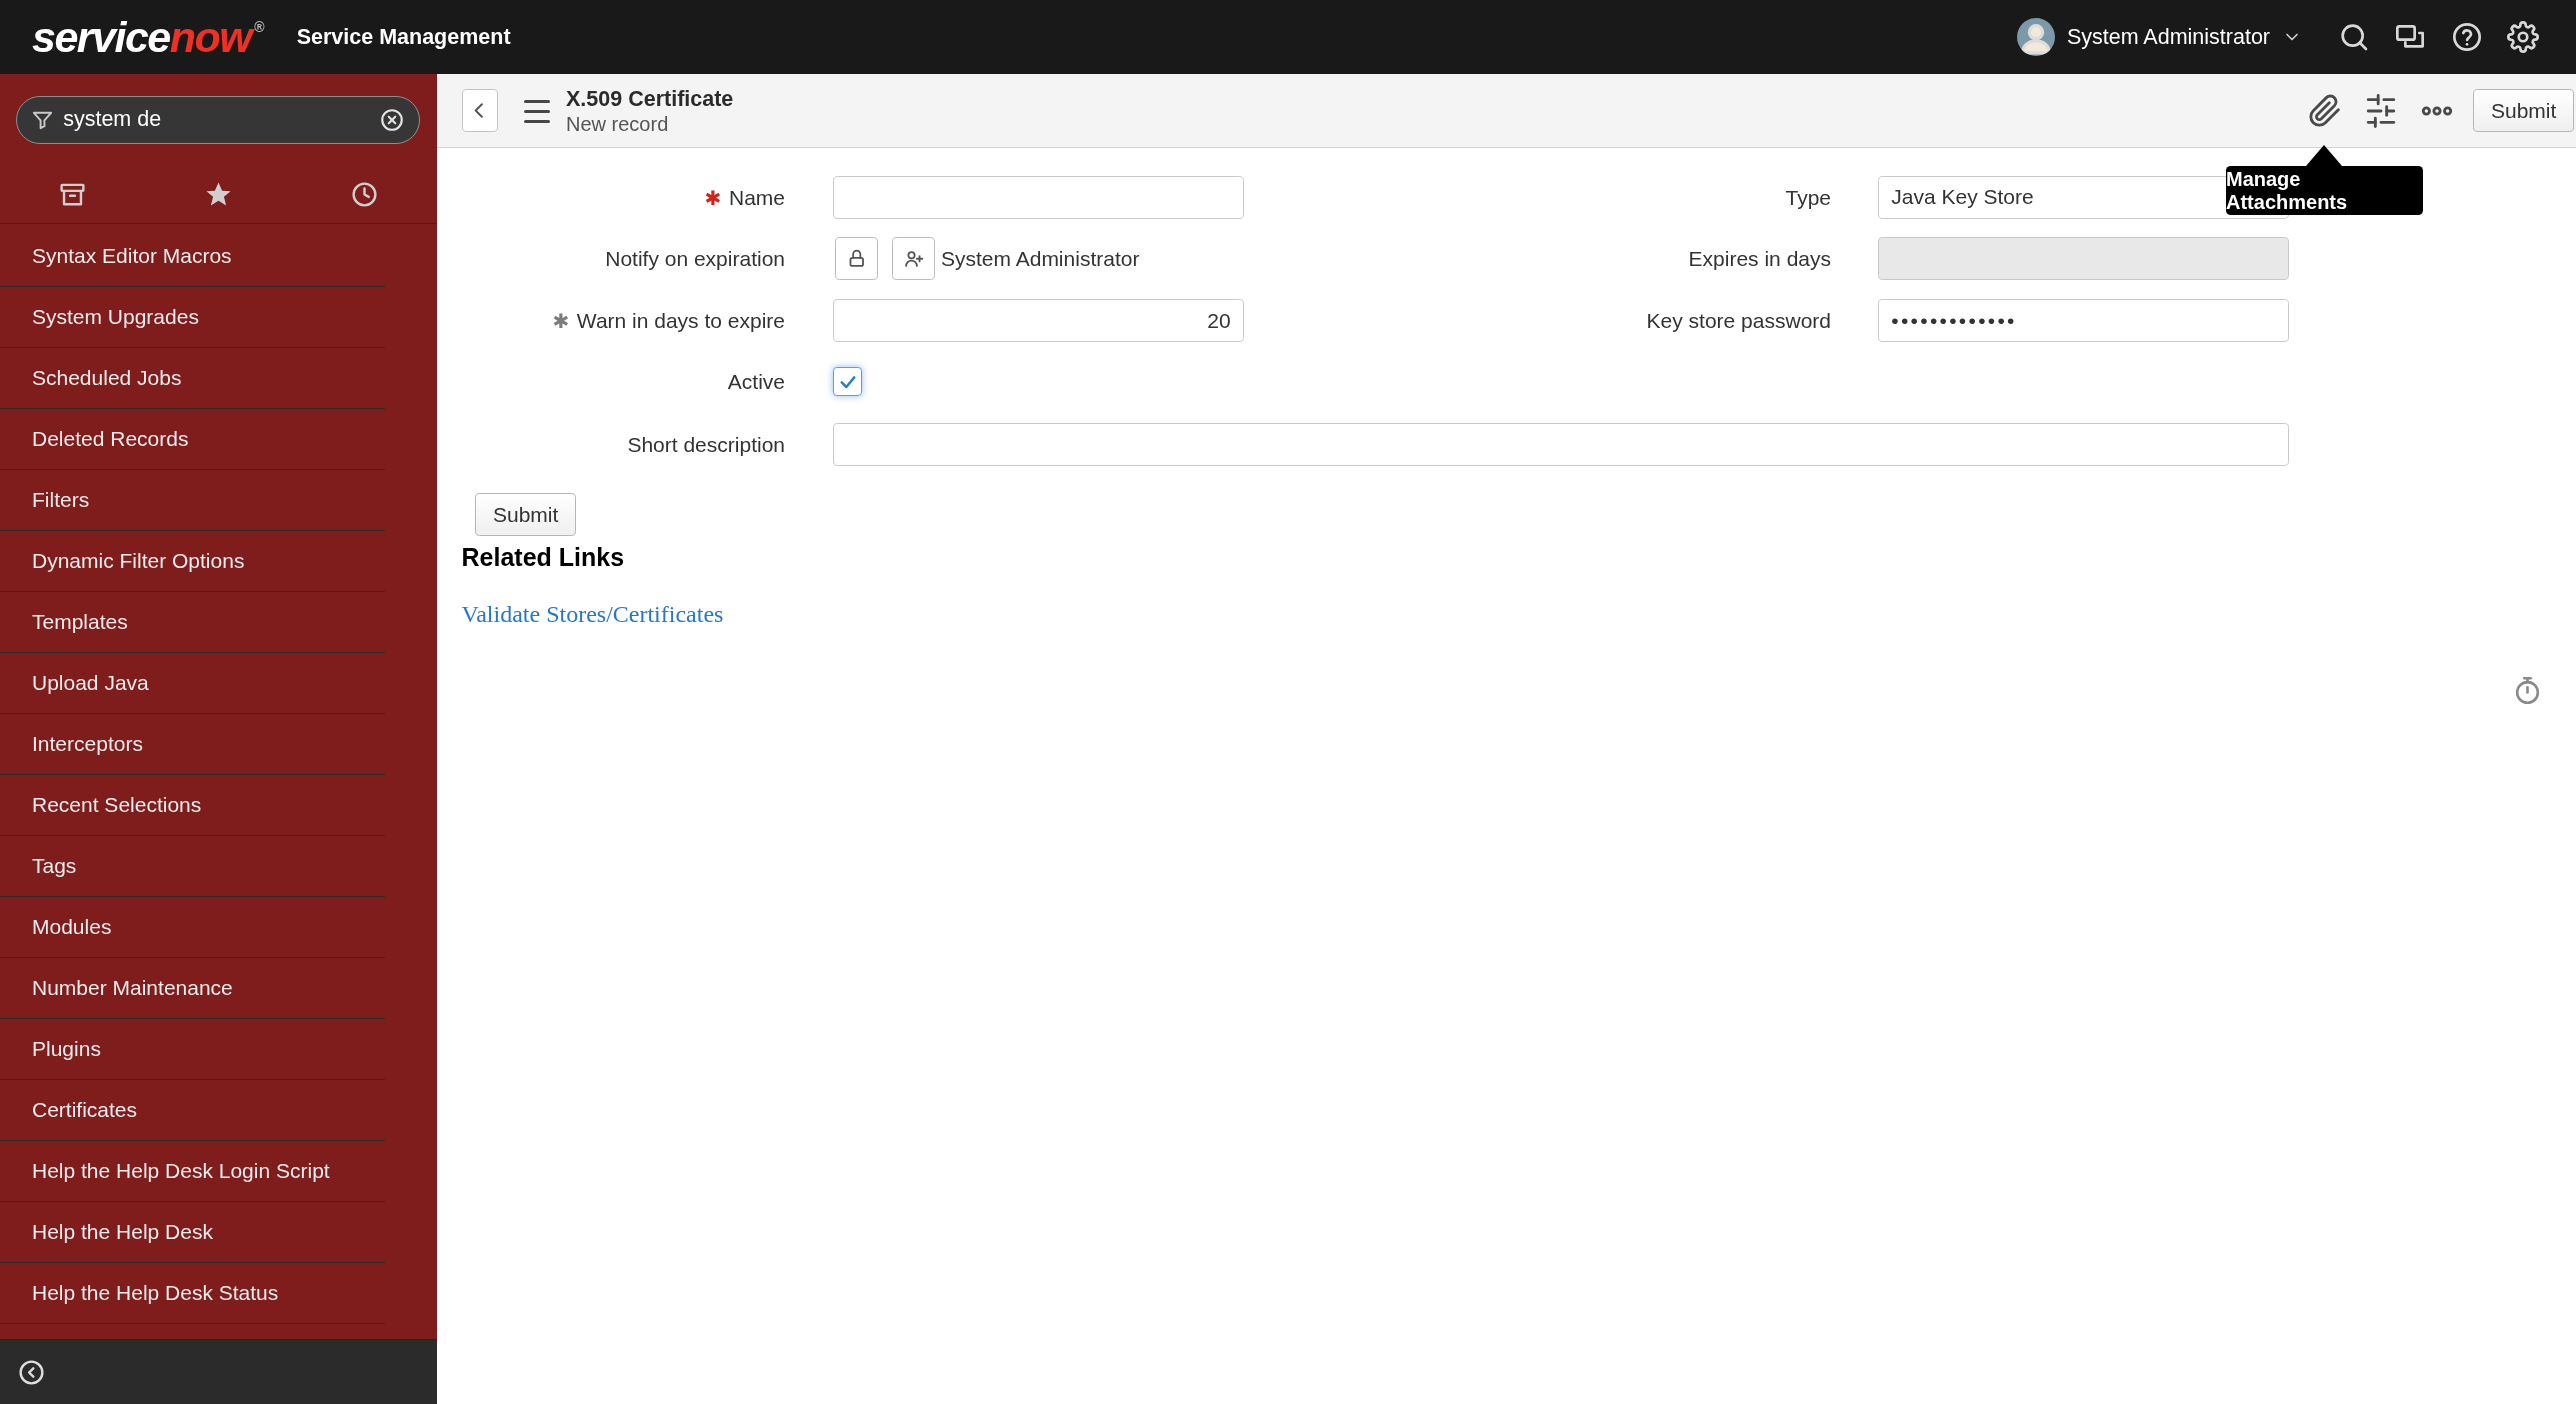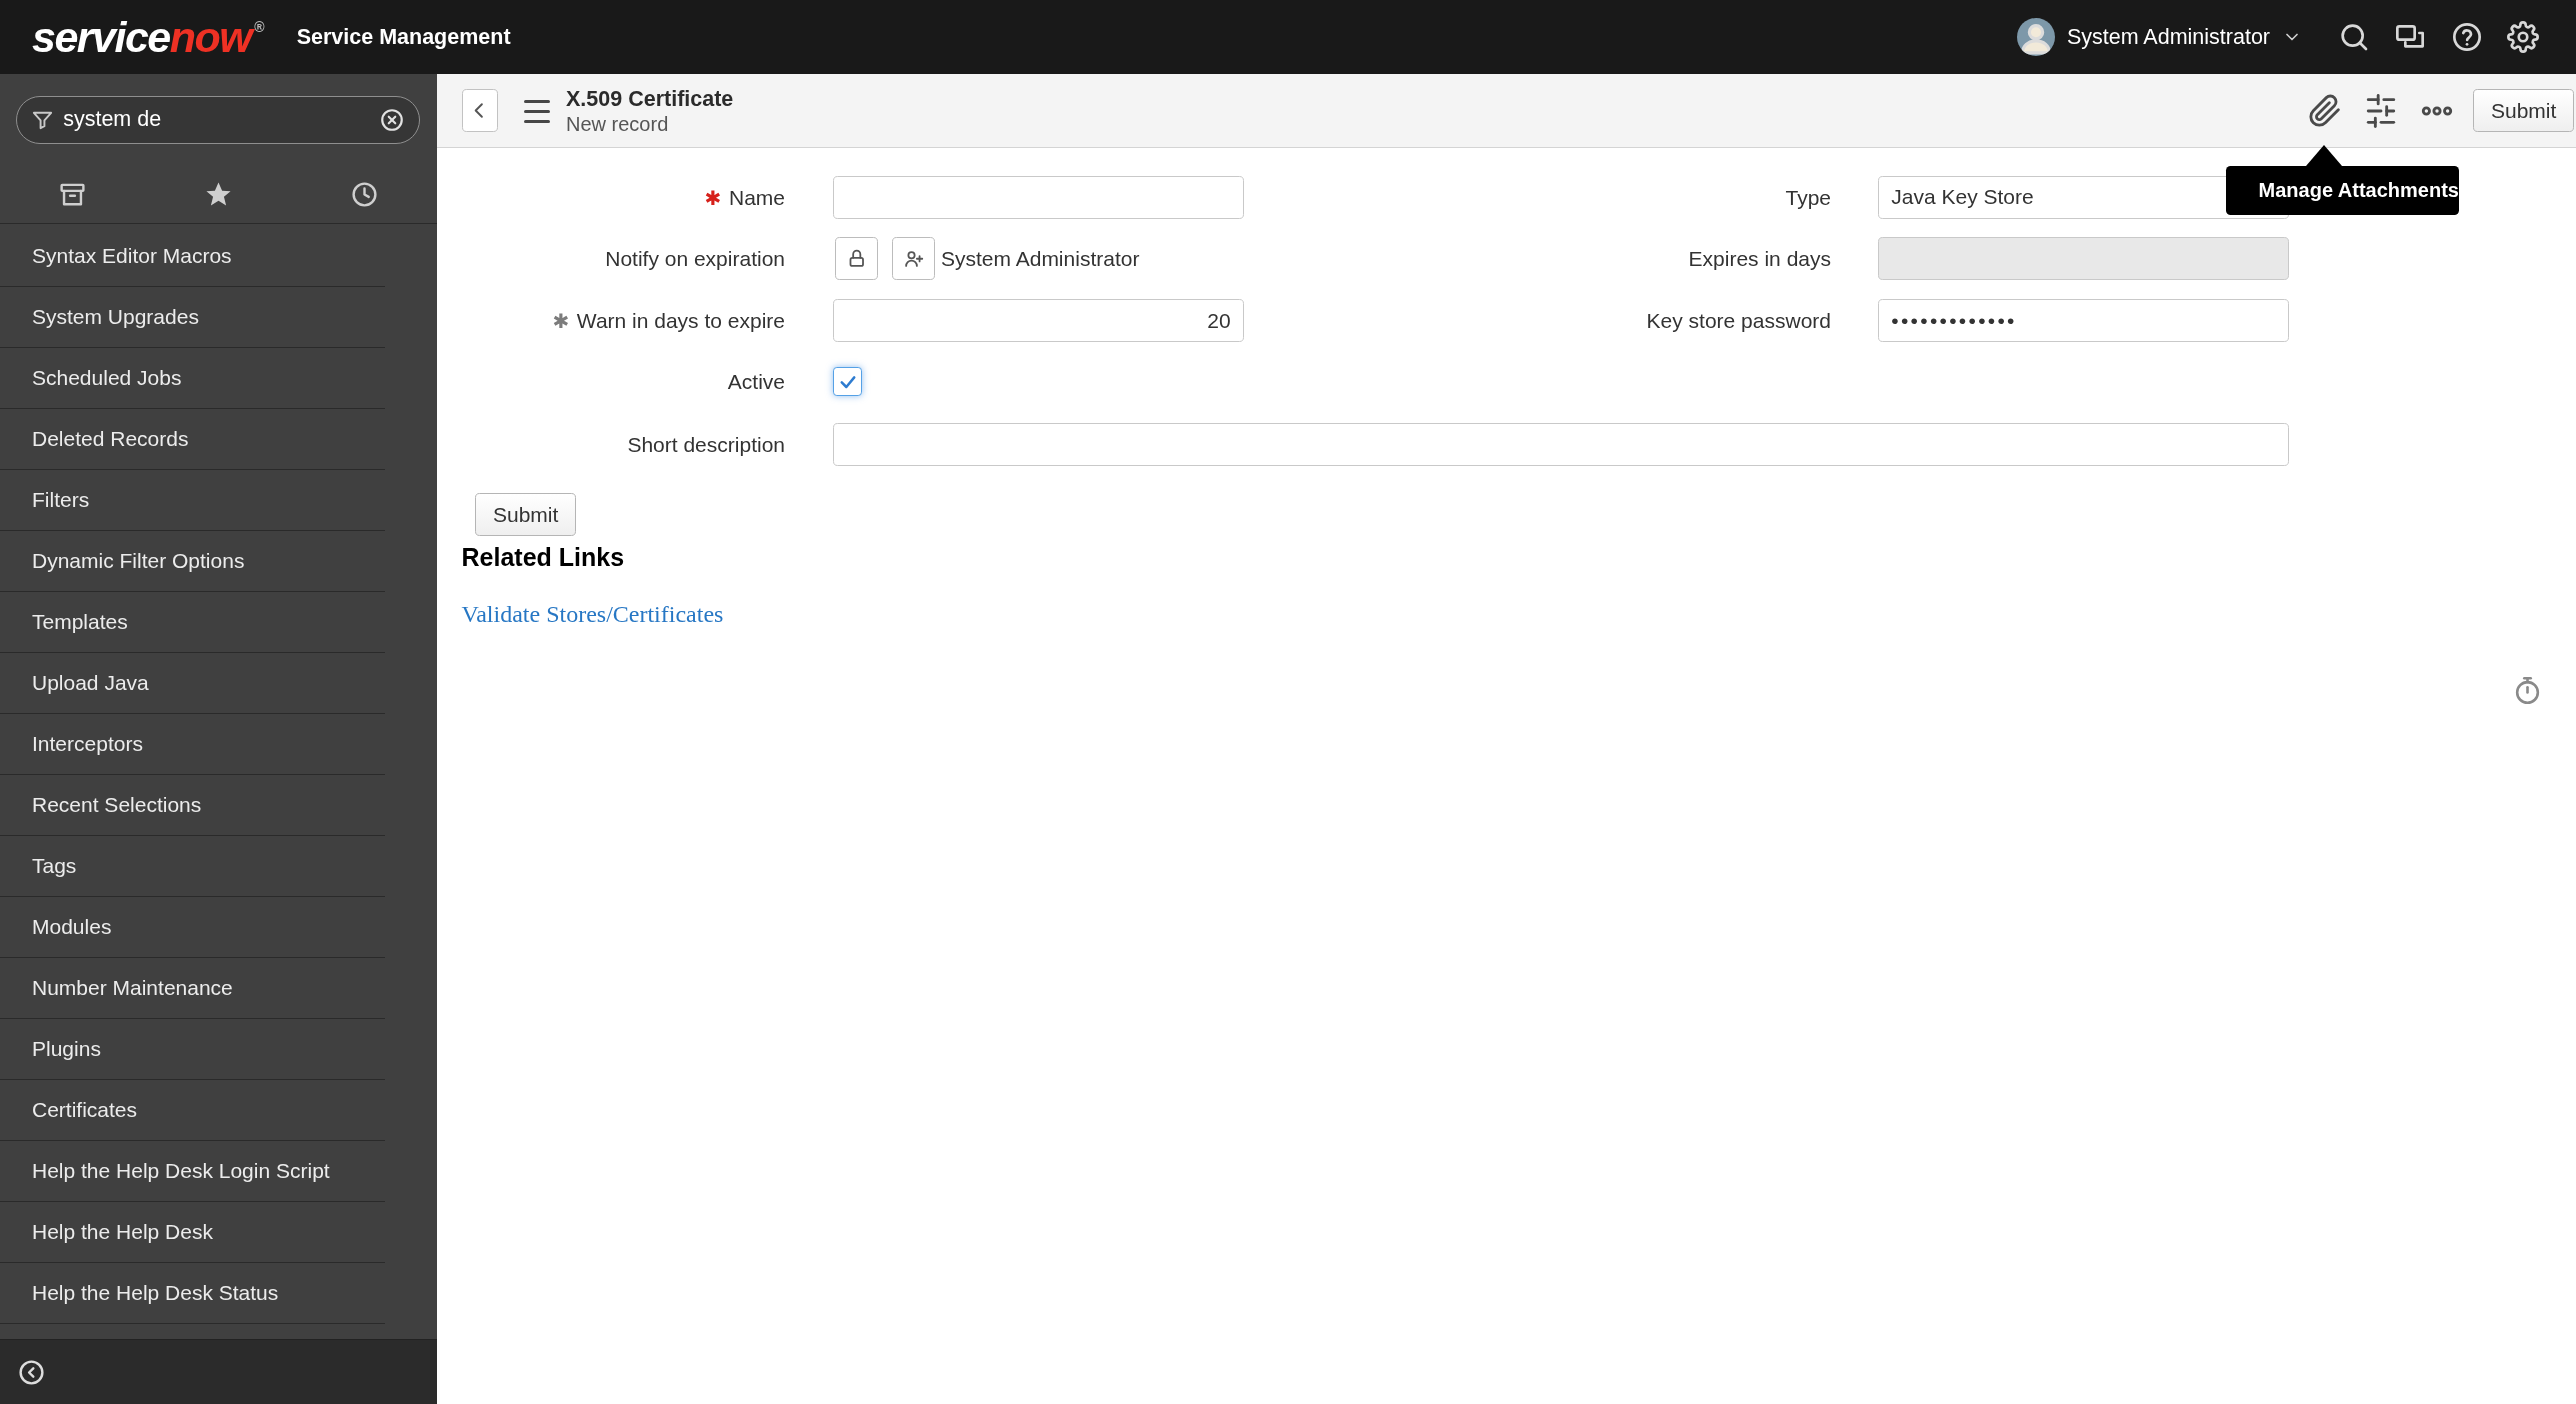--- a/index.html
+++ b/index.html
@@ -18,21 +18,21 @@
   .product { margin-left:32px; color:#fff; font-size:21.5px; font-weight:bold; }
   .top-right { margin-left:auto; display:flex; align-items:center; gap:24.5px; padding-right:37px; color:#dcdcdc; }
   .user-menu { display:flex; align-items:center; gap:12.3px; cursor:pointer; margin-right:10.7px; }
   .avatar { width:38px; height:38px; border-radius:50%; background:#7d98a9; overflow:hidden;
             display:flex; align-items:flex-end; justify-content:center; }
   .user-name { font-size:21.5px; color:#fff; }
   .tb-icon { width:32px; height:32px; color:#d8d8d8; cursor:pointer; }
   .caret-icon { width:20px; height:20px; color:#cfcfcf; }
 
   
-  .sidebar { position:absolute; top:74px; left:0; width:437px; height:1331px; background:#404040; }
+  .sidebar { position:absolute; top:74px; left:0; width:437px; height:1331px; background:#7f1d1d; }
   .nav-search { position:absolute; top:21.5px; left:16px; width:404px; height:48px; border:1.5px solid #8f8f8f;
                 border-radius:24.5px; display:flex; align-items:center; padding:0 14px; background:#363636; }
   .nav-search input { flex:1; background:transparent; border:none; outline:none; color:#fff;
                       font-size:21.5px; margin:0 9.2px; font-family:inherit; min-width:0; }
   .funnel { width:23px; height:23px; color:#c9c9c9; flex:none; }
   .clear-x { width:26px; height:26px; color:#e2e2e2; flex:none; cursor:pointer; }
   .nav-tabs { position:absolute; top:92px; left:0; width:437px; height:58px; display:flex;
               border-bottom:1.5px solid #2a2a2a; }
   .nav-tab { flex:1; display:flex; align-items:center; justify-content:center; color:#cfcfcf; cursor:pointer; }
   .nav-tab svg { width:29px; height:29px; }
@@ -56,23 +56,23 @@
               flex-direction:column; justify-content:space-between; cursor:pointer; }
   .menu-btn span { height:3.1px; background:#474747; border-radius:1.5px; }
   .rec-title { position:absolute; left:129px; top:11.5px; }
   .rec-title .t1 { font-size:21.5px; font-weight:bold; color:#2b2b2b; line-height:26px; }
   .rec-title .t2 { font-size:20px; color:#555; line-height:24px; }
   .tool-icon { position:absolute; top:20px; width:34px; height:34px; color:#4a4a4a; cursor:pointer; }
   .btn { height:43px; border:1.5px solid #b5b5b5; border-radius:4.6px; background:linear-gradient(#fff,#efefef);
          font-size:21px; color:#333; padding:0 17px; font-family:inherit; cursor:pointer; }
   .submit-top { position:absolute; top:15.3px; left:2036px; }
 
-  .tooltip { position:absolute; left:1789px; top:92px; width:233px; height:49px; background:#000;
+  .tooltip { position:absolute; left:1789px; top:92px; width:197px; height:49px; background:#000;
              border-radius:4.6px; color:#fff; font-size:20px; font-weight:bold; display:flex;
-             align-items:center; justify-content:flex-end; z-index:30; }
+             align-items:center; justify-content:flex-start; z-index:30; }
   .tooltip::before { content:""; position:absolute; top:-21.5px; left:80px; width:0; height:0;
                      border-left:18.4px solid transparent; border-right:18.4px solid transparent;
                      border-bottom:21.5px solid #000; }
 
   .fld-label { position:absolute; height:43px; line-height:43px; font-size:21px; color:#333; text-align:right; }
   .lab-left  { left:46px;  width:302px; }
   .lab-right { left:1073px; width:321px; }
   .req  { color:#d6211b; font-size:20px; margin-right:7.7px; }
   .req2 { color:#7c7c7c; font-size:20px; margin-right:7.7px; }
 

